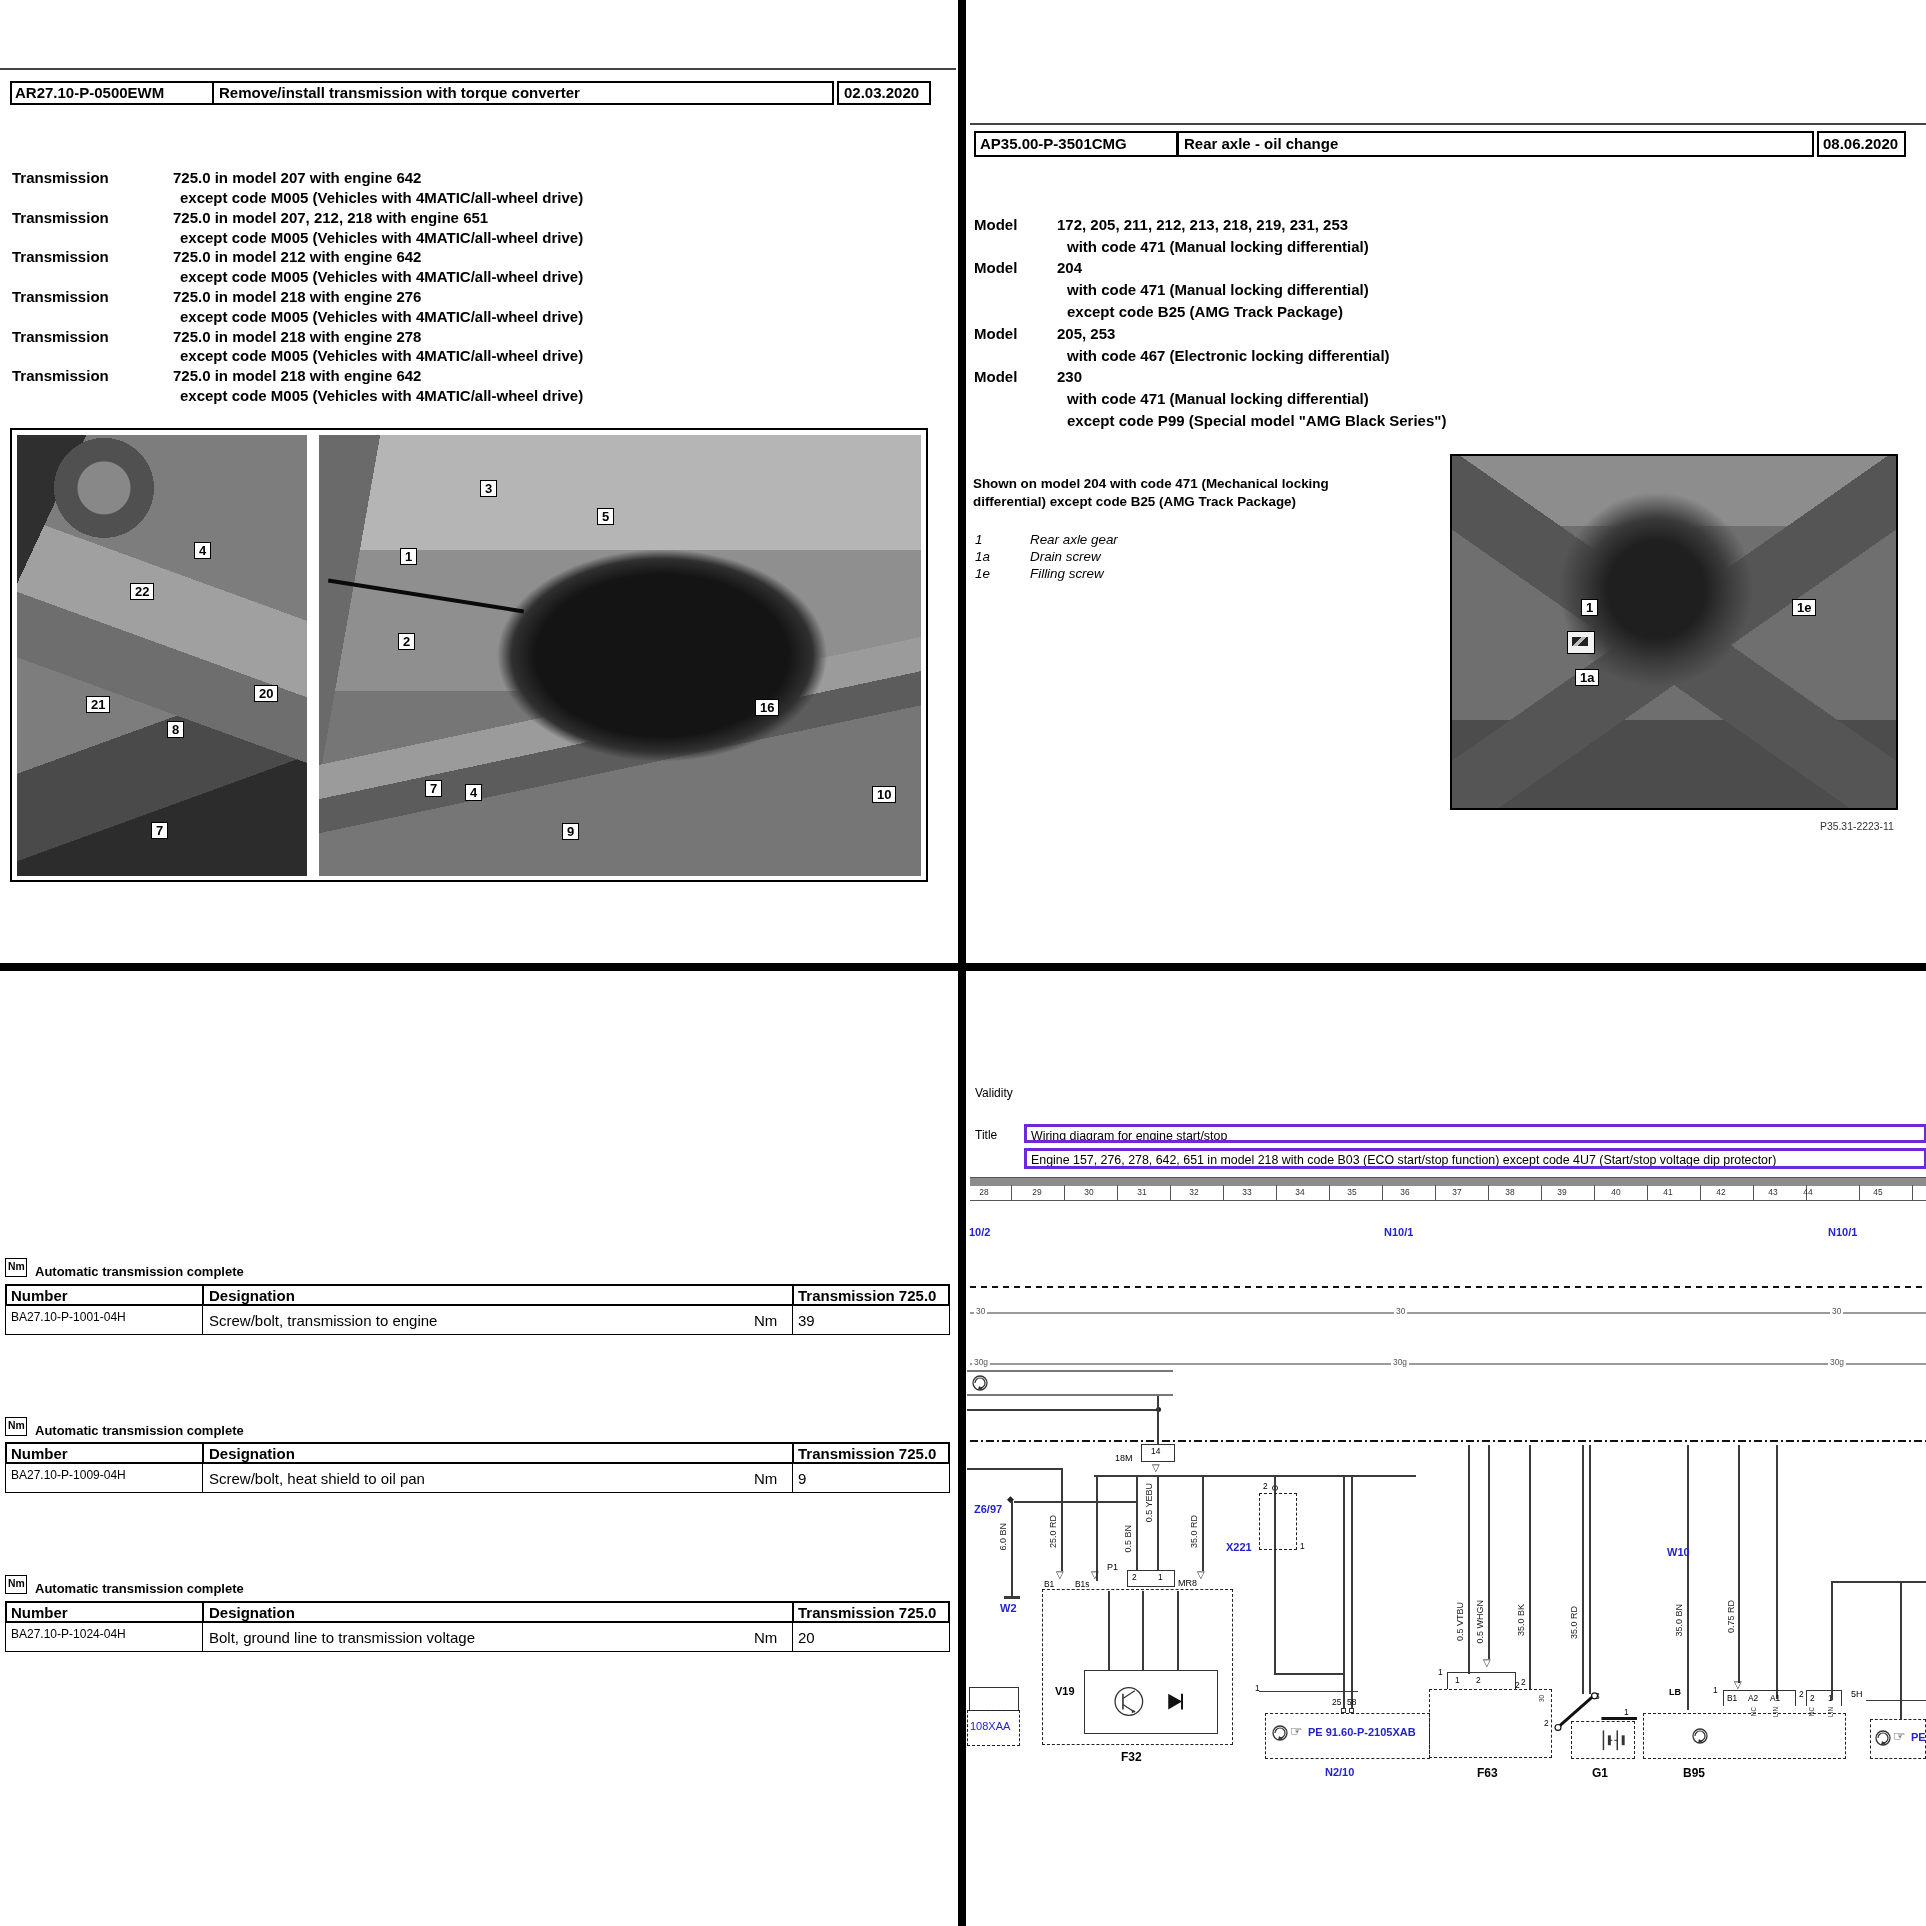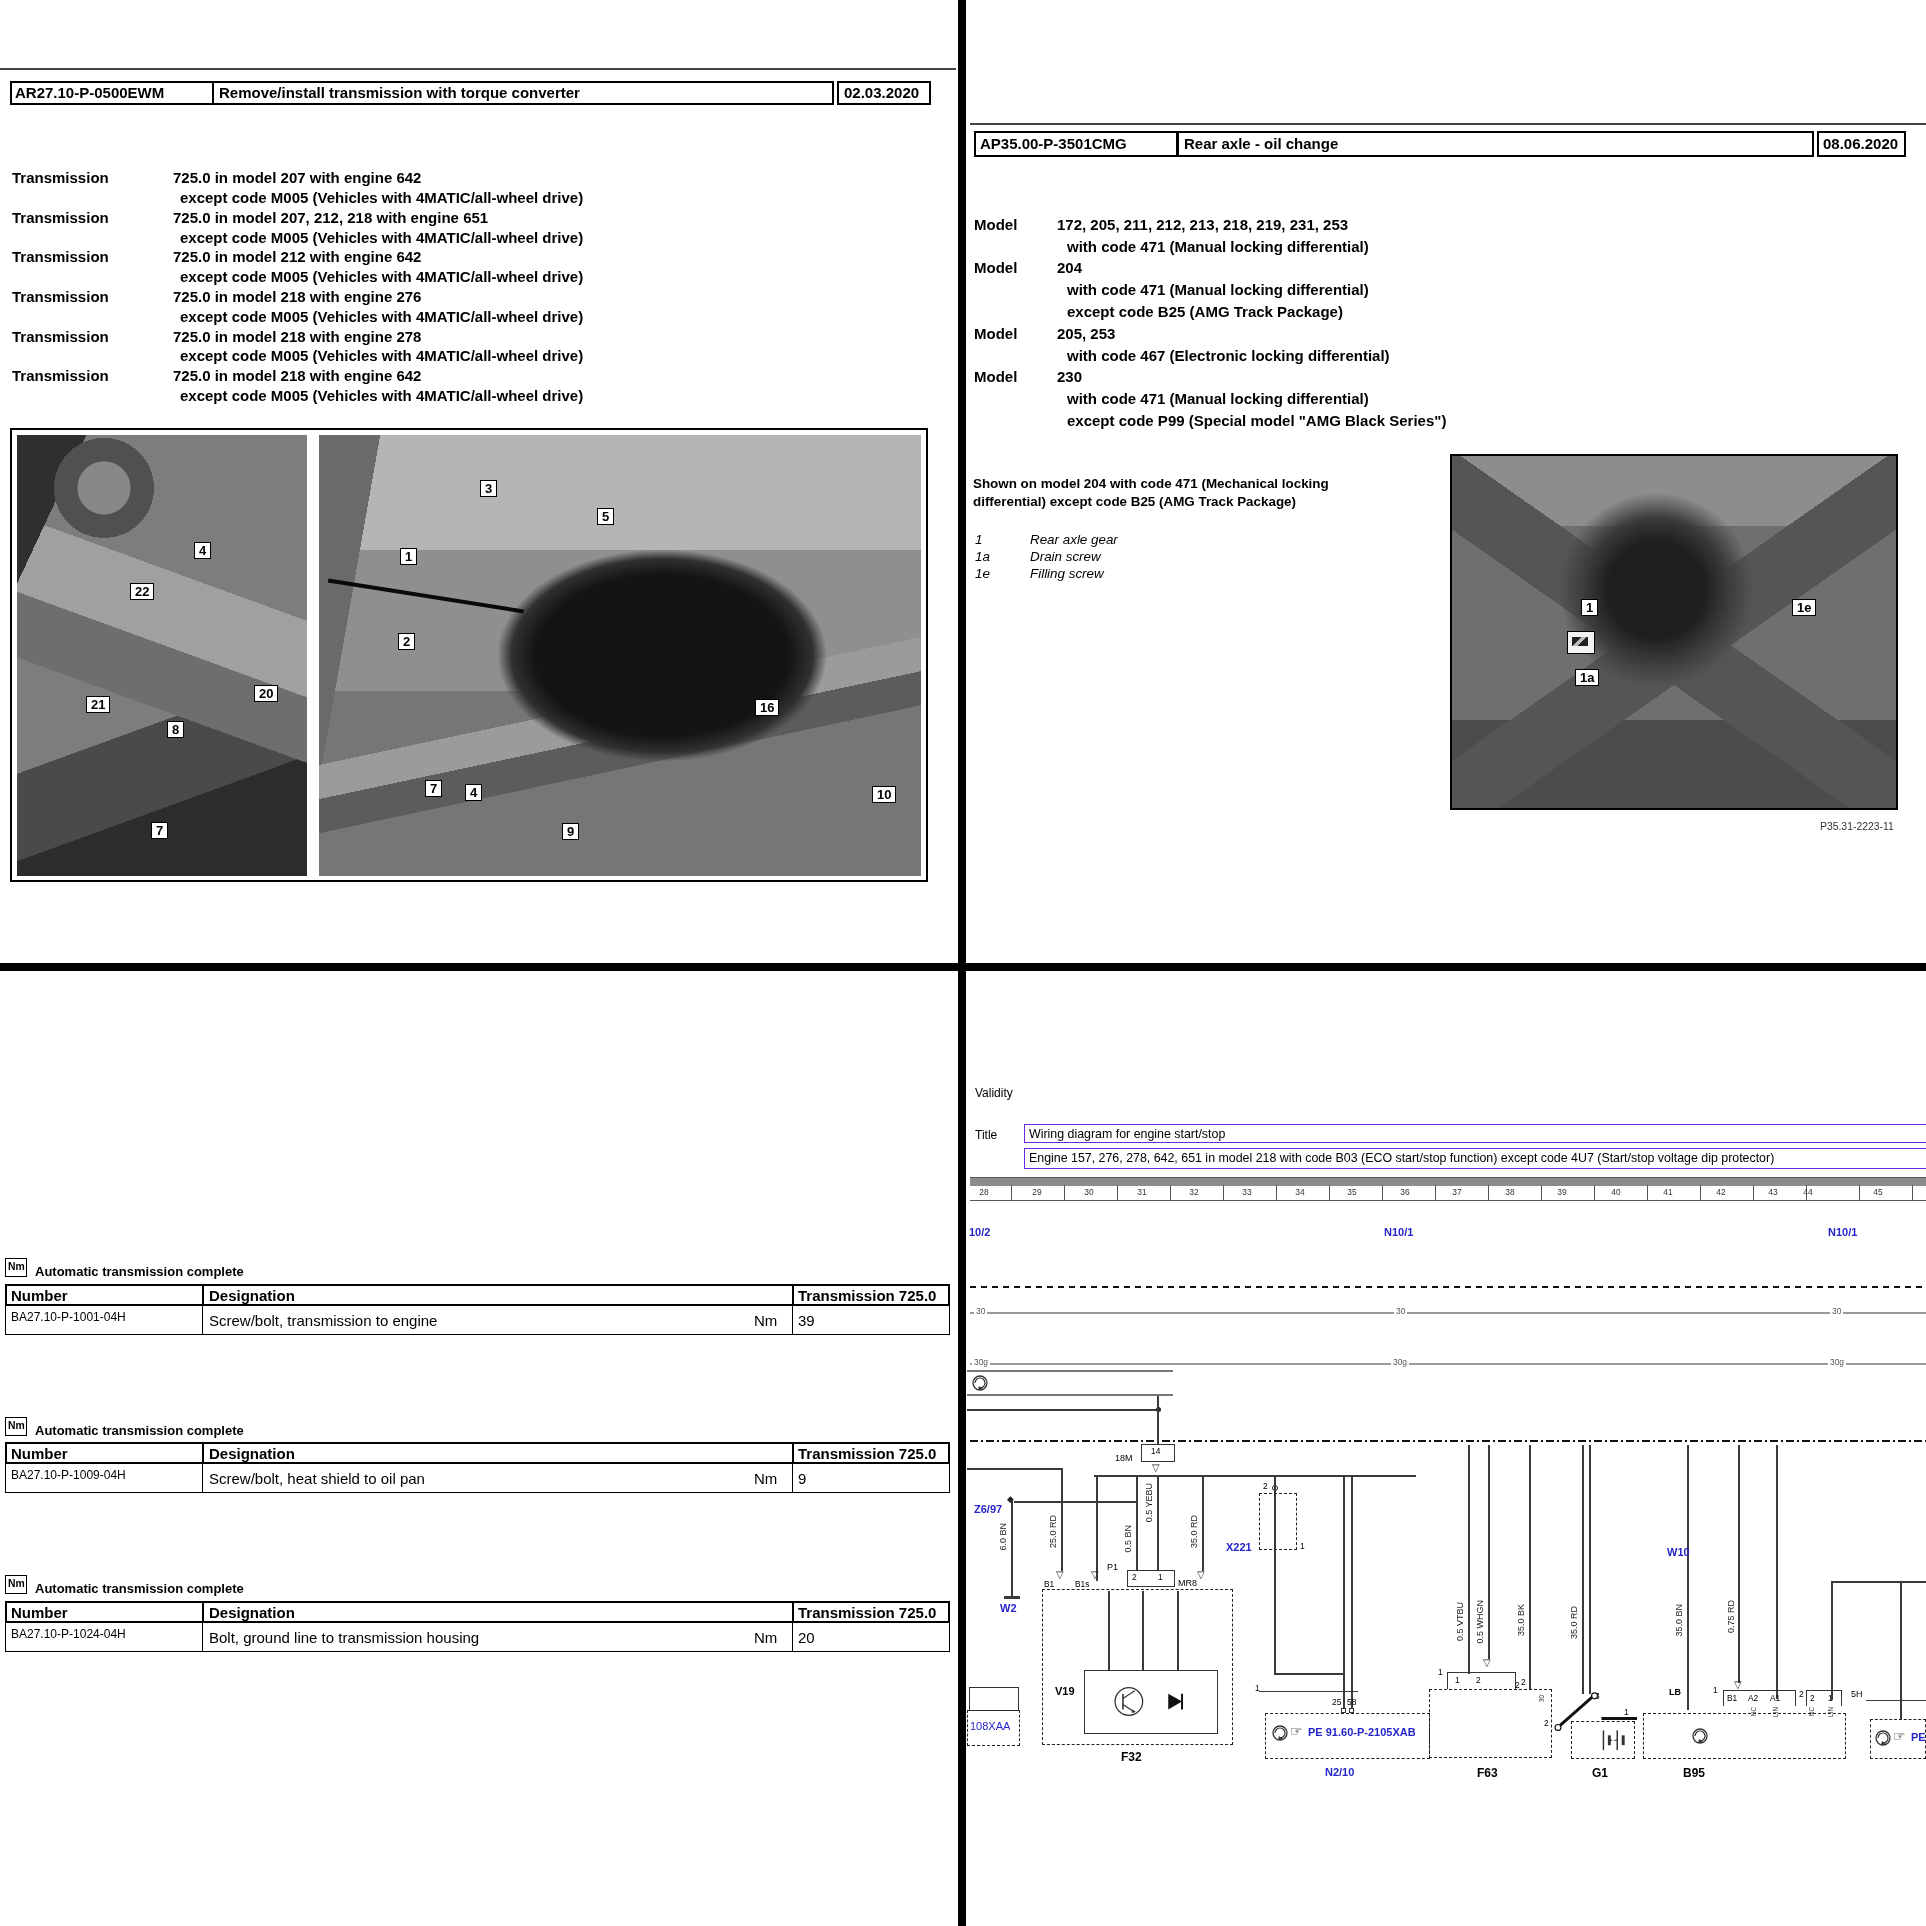--- a/index.html
+++ b/index.html
@@ -44,21 +44,21 @@
   .photoR{position:absolute;background:
     radial-gradient(ellipse at 57% 50%, #141414 0 26%, #303030 31%, rgba(0,0,0,0) 34%),
     linear-gradient(168deg, rgba(0,0,0,0) 58%, #9b9b9b 58% 64%, #5c5c5c 64% 70%, rgba(0,0,0,0) 70%),
     linear-gradient(100deg, #6a6a6a 0 9%, rgba(0,0,0,0) 9%),
     linear-gradient(180deg, #b5b5b5 0 26%, #8f8f8f 26% 58%, #767676 58%)}
   .photoTR{position:absolute;border:2px solid #000;box-sizing:border-box;background:
     radial-gradient(circle at 46% 38%, #1f1f1f 0 15%, #3a3a3a 22%, rgba(0,0,0,0) 30%),
     linear-gradient(35deg, rgba(0,0,0,0) 42%, #555 42% 54%, rgba(0,0,0,0) 54%),
     linear-gradient(-35deg, rgba(0,0,0,0) 42%, #555 42% 54%, rgba(0,0,0,0) 54%),
     linear-gradient(180deg, #8d8d8d 0 20%, #6f6f6f 20% 75%, #4c4c4c 75%)}
-  .field{position:absolute;border:1px solid #6d28d9;background:#fff;box-sizing:border-box;
+  .field{position:absolute;border:3px solid #6d28d9;background:#fff;box-sizing:border-box;
          font-size:12.4px;line-height:16px;padding:1px 4px;white-space:nowrap;overflow:hidden}
   .rulernum{position:absolute;font-size:8.4px;color:#333;width:52px;text-align:center}
 </style>
 </head>
 <body>
 
 <div id="canvas">
 
   <div class="divider" style="left:958px;top:0;width:8px;height:963px"></div>
   <div class="divider" style="left:958px;top:971px;width:8px;height:955px"></div>
@@ -192,21 +192,21 @@
   <div class="cellbox" style="left:5px;top:1601px;width:199px;height:22px"></div>
   <div class="cellbox" style="left:202px;top:1601px;width:592px;height:22px"></div>
   <div class="cellbox" style="left:792px;top:1601px;width:158px;height:22px"></div>
   <span class="abs t15 b" style="left:11px;top:1604px">Number</span>
   <span class="abs t15 b" style="left:209px;top:1604px">Designation</span>
   <span class="abs t15 b" style="left:798px;top:1604px">Transmission 725.0</span>
   <div class="cellbox thin" style="left:5px;top:1622px;width:199px;height:30px"></div>
   <div class="cellbox thin" style="left:202px;top:1622px;width:592px;height:30px"></div>
   <div class="cellbox thin" style="left:792px;top:1622px;width:158px;height:30px"></div>
   <span class="abs t12" style="left:11px;top:1627px">BA27.10-P-1024-04H</span>
-  <span class="abs t15" style="left:209px;top:1629px">Bolt, ground line to transmission housing</span>
+  <span class="abs t15" style="left:209px;top:1629px">Bolt, ground line to transmission voltage</span>
   <span class="abs t15" style="left:754px;top:1629px">Nm</span>
   <span class="abs t15" style="left:798px;top:1629px">20</span>
 
   <span class="abs t12" style="left:975px;top:1128px">Title</span>
   <div class="field" style="left:1024px;top:1124px;width:903px;height:19px">Wiring diagram for engine start/stop</div>
   <span class="abs t12" style="left:975px;top:1086px">Validity</span>
   <div class="field" style="left:1024px;top:1148px;width:903px;height:21px">Engine 157, 276, 278, 642, 651 in model 218 with code B03 (ECO start/stop function) except code 4U7 (Start/stop voltage dip protector)</div>
 
   <div class="abs" style="left:970px;top:1177px;width:956px;height:8px;background:#8c8c8c;border-top:1px solid #555"></div>
   <div class="abs" style="left:970px;top:1185px;width:956px;height:15px;overflow:hidden;border-bottom:1.5px solid #555;

